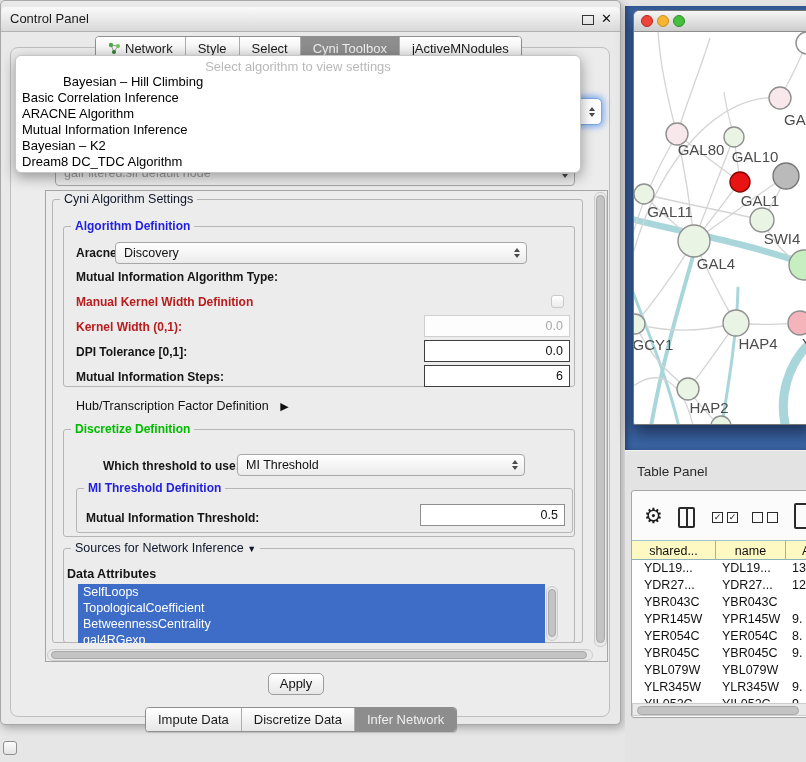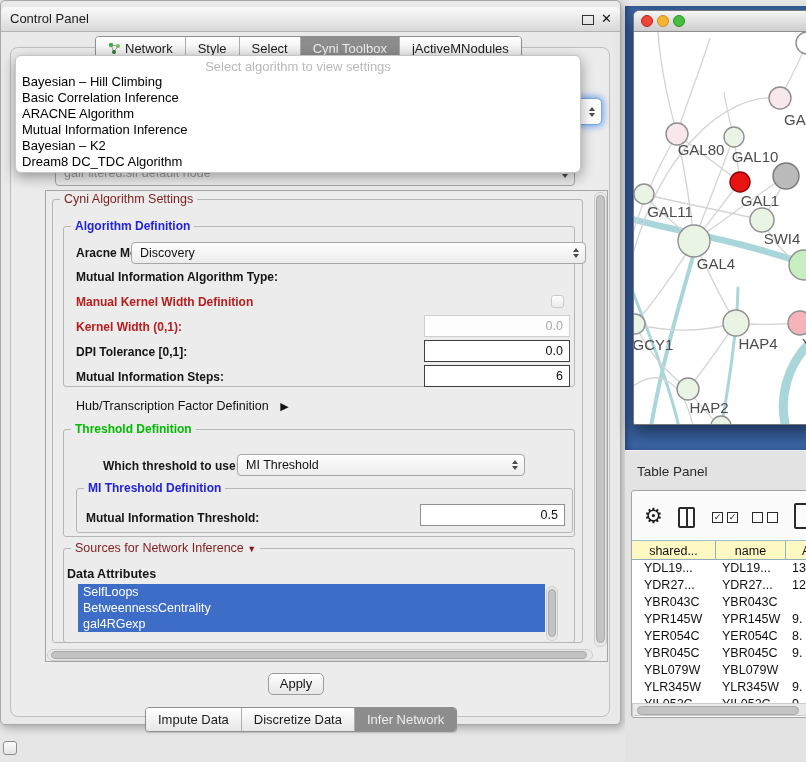--- a/index.html
+++ b/index.html
@@ -34,21 +34,21 @@
   .arrs{position:absolute;right:6px;top:50%;transform:translateY(-50%);display:flex;flex-direction:column;gap:2px;}
   .tri-up{width:0;height:0;border-left:3.5px solid transparent;border-right:3.5px solid transparent;border-bottom:4px solid #4a4a4a;}
   .tri-dn{width:0;height:0;border-left:3.5px solid transparent;border-right:3.5px solid transparent;border-top:4px solid #4a4a4a;}
   .inp{height:22px;background:#fff;border:1px solid #3f3f3f;font-size:12.5px;line-height:20px;
        text-align:right;padding-right:6px;box-sizing:border-box;}
   .inp.dis{border:1px solid #cfcfcf;color:#a8a8a8;background:#fdfdfd;}
   .cbx{width:13px;height:13px;border:1px solid #c9c9c9;border-radius:3px;background:linear-gradient(#fff,#ececec);box-sizing:border-box;}
   
   .fs{border:1px solid #b6b6b6;border-radius:3px;box-sizing:border-box;}
   .lg{position:absolute;top:-8px;left:7px;background:#ececec;padding:0 4px;font-size:12px;font-weight:bold;white-space:nowrap;}
-  .lg.plain{font-weight:normal;color:#7f1d1d;font-size:12.5px;}
+  .lg.plain{font-weight:normal;color:#0f172a;font-size:12.5px;}
   .lg.blue{color:#2222dd;}
   .lg.green{color:#00bb00;}
   .lbl{font-size:12px;font-weight:bold;color:#151515;white-space:nowrap;}
   .lbl.dis{color:#b91c1c;}
   .attr-item{height:16px;line-height:16px;background:#3d6dc7;color:#fff;font-size:12.5px;padding-left:5px;}
   .btn{background:linear-gradient(#ffffff,#e6e6e6);border:1px solid #9c9c9c;border-radius:5px;
        font-size:13px;text-align:center;line-height:20px;box-sizing:border-box;}
   .sb-track{background:#e9e9e9;border:1px solid #cdcdcd;border-radius:6px;box-sizing:border-box;}
   .sb-thumb{background:#c3c3c3;border:1px solid #a8a8a8;border-radius:5px;box-sizing:border-box;}
   
@@ -134,21 +134,21 @@
   </div>
 
   <div class="abs fs" style="left:52px;top:199px;width:531px;height:444px;">
     <span class="lg plain">Cyni Algorithm Settings</span>
   </div>
 
   <div class="abs fs" style="left:63px;top:226px;width:512px;height:161px;">
     <span class="lg blue">Algorithm Definition</span>
   </div>
   <span class="abs lbl" style="left:76px;top:246px;">Aracne Mode:</span>
-  <div class="abs combo" style="left:131px;top:242px;width:455px;">
+  <div class="abs combo" style="left:115px;top:242px;width:412px;">
     <span>Discovery</span>
     <span class="arrs">
         <span class="tri-up"></span>
         <span class="tri-dn"></span>
       </span>
   </div>
   <span class="abs lbl" style="left:76px;top:270px;">Mutual Information Algorithm Type:</span>
   <span class="abs lbl dis" style="left:76px;top:295px;">Manual Kernel Width Definition</span>
   <div class="abs cbx" style="left:551px;top:295px;"></div>
   <span class="abs lbl dis" style="left:76px;top:320px;">Kernel Width (0,1):</span>
@@ -163,21 +163,21 @@
   <div class="abs inp" style="left:424px;top:365px;width:146px;">
     <span>6</span>
   </div>
 
   <div class="abs" style="left:76px;top:399px;font-size:12.5px;color:#111;">
     <span>Hub/Transcription Factor Definition</span>
     <span style="font-size:11px;margin-left:8px;">▶</span>
   </div>
 
   <div class="abs fs" style="left:63px;top:429px;width:512px;height:108px;">
-    <span class="lg green">Threshold Definition</span>
+    <span class="lg green">Discretize Definition</span>
   </div>
   <span class="abs lbl" style="left:103px;top:459px;">Which threshold to use:</span>
   <div class="abs combo" style="left:237px;top:454px;width:288px;">
     <span>MI Threshold</span>
     <span class="arrs">
         <span class="tri-up"></span>
         <span class="tri-dn"></span>
       </span>
   </div>
   <div class="abs fs" style="left:76px;top:488px;width:497px;height:45px;">
@@ -188,20 +188,21 @@
     <span>0.5</span>
   </div>
 
   <div class="abs fs" style="left:63px;top:548px;width:512px;height:95px;">
     <span class="lg plain"><span>Sources for Network Inference</span>
       <span style="font-size:9px;"> ▼</span></span>
   </div>
   <span class="abs lbl" style="left:67px;top:567px;font-size:12.5px;">Data Attributes</span>
   <div class="abs" style="left:78px;top:584px;width:467px;height:59px;overflow:hidden;">
     <div class="attr-item">SelfLoops</div>
+    <div class="attr-item">TopologicalCoefficient</div>
     <div class="attr-item">BetweennessCentrality</div>
     <div class="attr-item">gal4RGexp</div>
   </div>
   <div class="abs sb-track" style="left:546px;top:586px;width:12px;height:55px;">
     <div class="sb-thumb" style="position:absolute;left:1px;top:2px;width:8px;height:48px;"></div>
   </div>
 
   <div class="abs btn" style="left:268px;top:673px;width:56px;height:22px;">
     <span>Apply</span>
   </div>
@@ -213,21 +214,21 @@
     <div class="seg">
       <span>Discretize Data</span>
     </div>
     <div class="seg sel">
       <span>Infer Network</span>
     </div>
   </div>
 
   <div class="abs popup">
     <div class="ph">Select algorithm to view settings</div>
-    <div class="dd-item" style="top:18px;">Bayesian – Hill Climbing</div>
+    <div class="dd-item" style="top:18px;margin-left:41px;">Bayesian – Hill Climbing</div>
     <div class="dd-item" style="top:34px;">Basic Correlation Inference</div>
     <div class="dd-item bold" style="top:50px;">ARACNE Algorithm</div>
     <div class="dd-item" style="top:66px;">Mutual Information Inference</div>
     <div class="dd-item" style="top:82px;">Bayesian – K2</div>
     <div class="dd-item" style="top:98px;">Dream8 DC_TDC Algorithm</div>
   </div>
 
   <div class="abs desktop"></div>
 
   <div class="abs netwin">

